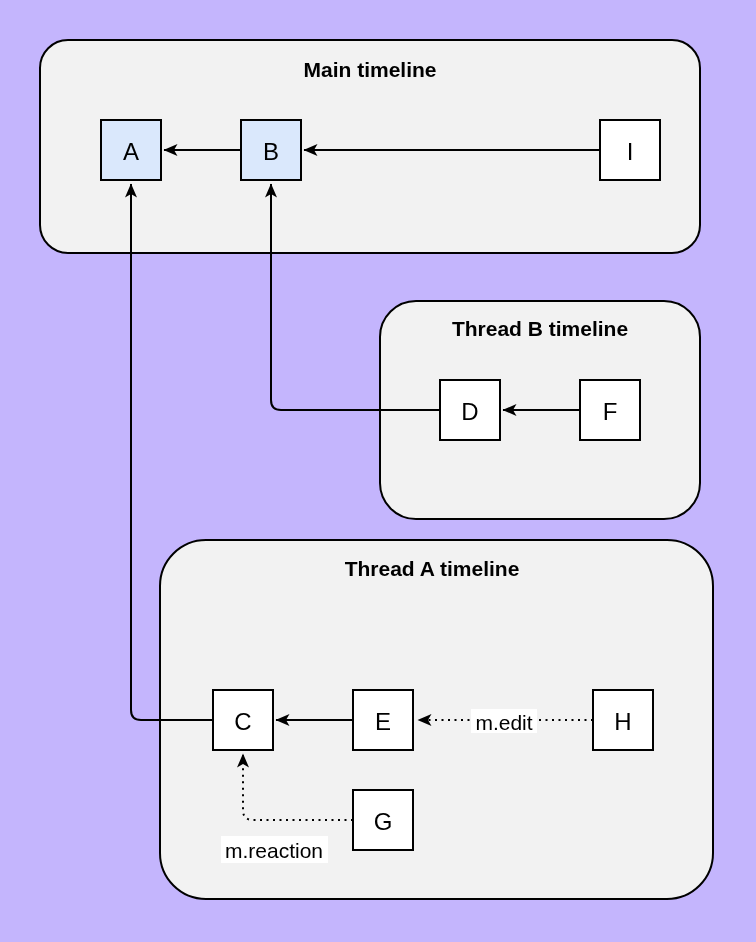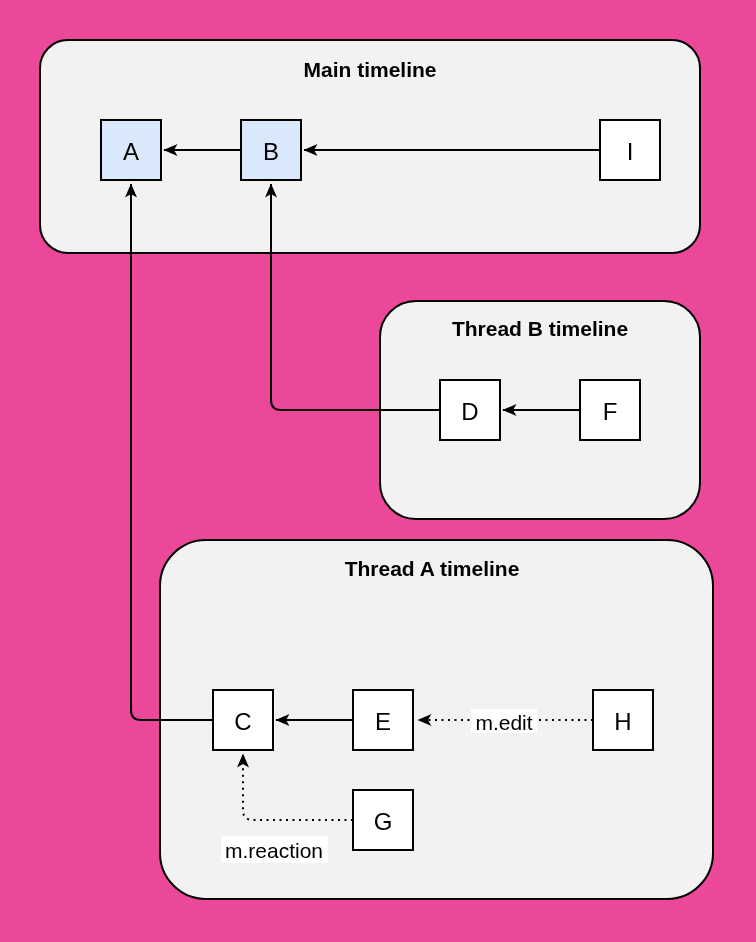--- a/index.html
+++ b/index.html
@@ -4,21 +4,21 @@
 <style>
   html, body {
     margin: 0;
     padding: 0;
     background: #ffffff;
   }
   .page {
     position: relative;
     width: 756px;
     height: 942px;
-    background: #ec4899;
+    background: #c4b5fd;
     overflow: hidden;
   }
   svg text {
     font-family: "Liberation Sans", sans-serif;
     fill: #000000;
   }
   .container-box {
     stroke: #000000;
     stroke-width: 2;
   }

